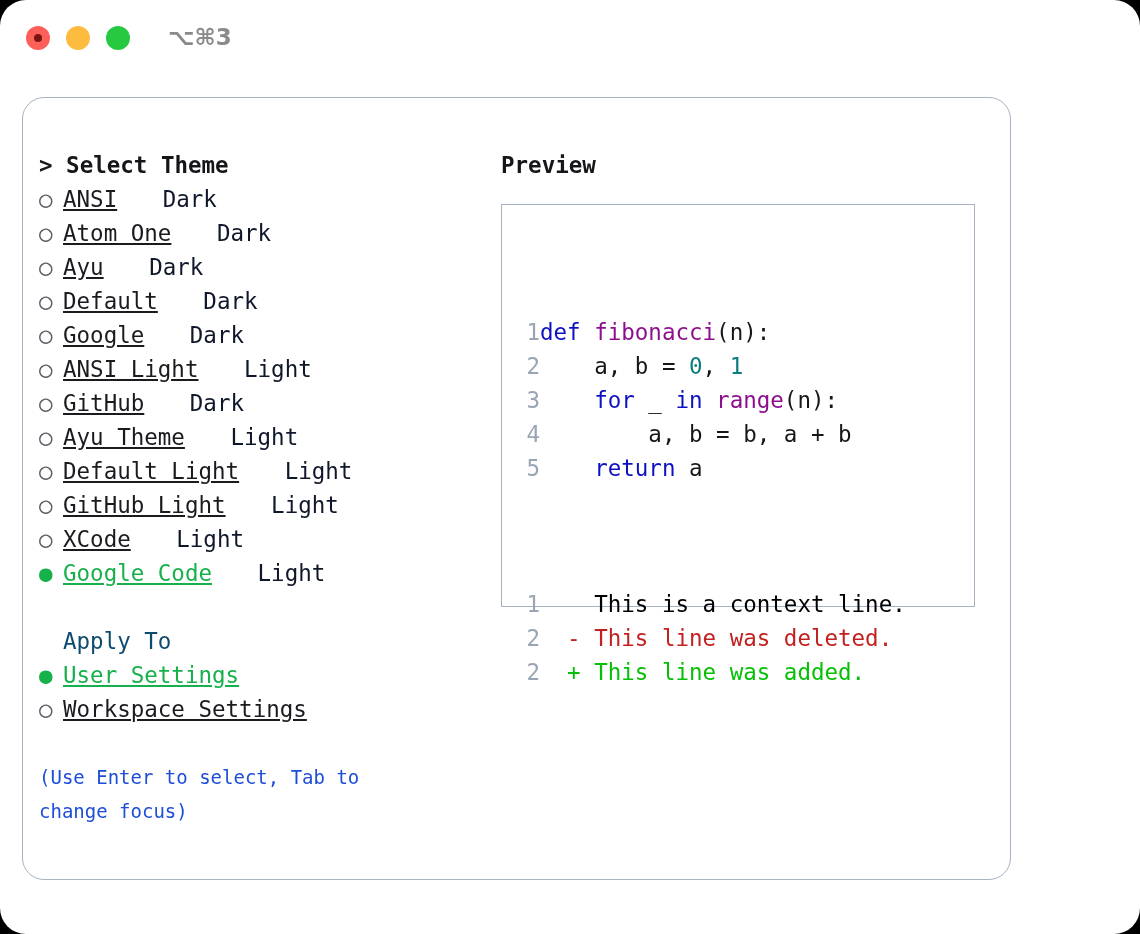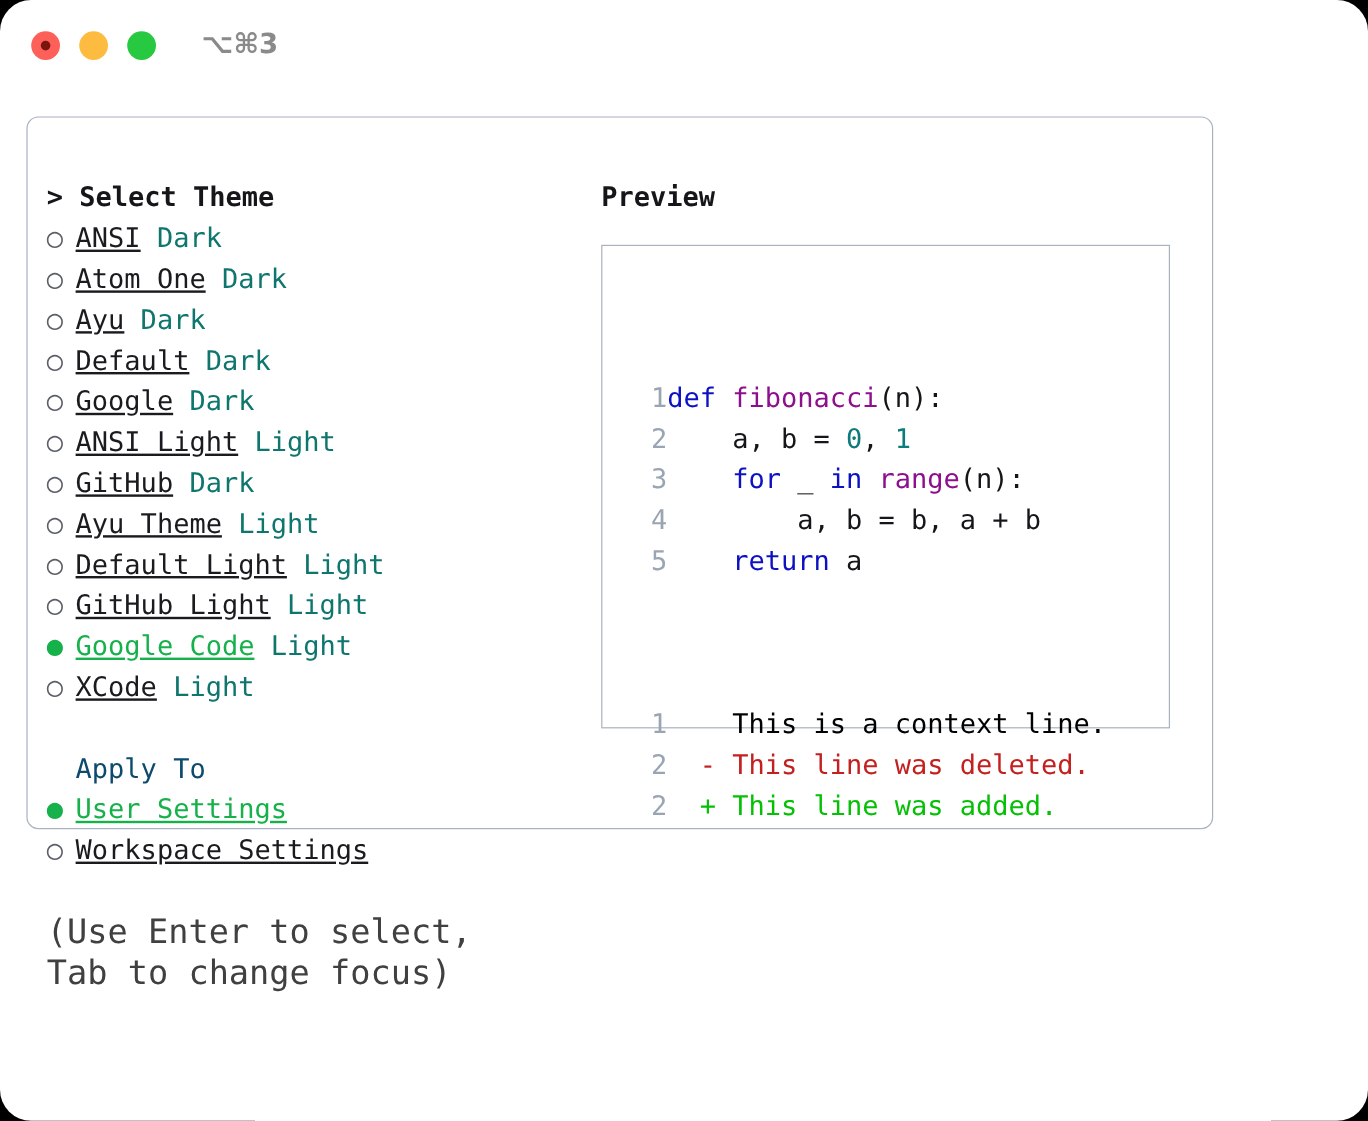--- a/index.html
+++ b/index.html
@@ -69,23 +69,23 @@
     color: #8a8a8a;
     font-family: "DejaVu Sans", "Liberation Sans", sans-serif;
   }
 
   
   .panel {
     position: absolute;
     left: 22px;
     top: 97px;
     width: 989px;
-    height: 594px;
+    height: 783px;
     border: 1.6px solid #a8b2c1;
-    border-radius: 10px;
+    border-radius: 22px;
     box-sizing: border-box;
     background: #ffffff;
   }
 
   
   .left-col {
     position: absolute;
     left: 16px;
     top: 50px;
     width: 450px;
@@ -105,37 +105,37 @@
     display: block;
   }
   .bullet {
     display: inline-block;
     width: 24px;
     color: #5b6068;
   }
   .bullet.on { color: #17b14b; }
   .opt-name   { color: #1a1a1f; text-decoration: underline; }
   .opt-name.sel { color: #17b14b; }
-  .opt-tag    { color: #0f766e; }
+  .opt-tag    { color: #0f172a; margin-left: 32px; }
 
   .section-gap { height: 34px; }
 
   .apply-head {
     font-size: 22.5px;
     color: #0c4a6e;
     line-height: 34px;
     white-space: pre;
     padding-left: 24px;
   }
 
   .hint {
     margin-top: 34px;
-    font-size: 28px;
-    line-height: 34px;
-    color: #404040;
+    font-size: 19px;
+    line-height: 34px;
+    color: #1d4ed8;
     width: 400px;
     white-space: pre-wrap;
   }
 
   
   .right-col {
     position: absolute;
     left: 478px;
     top: 50px;
     width: 500px;
@@ -144,21 +144,21 @@
     margin-top: 22px;
     width: 474px;
     height: 403px;
     border: 1.6px solid #a8b2c1;
     box-sizing: border-box;
     background: #ffffff;
     position: relative;
   }
   .code {
     position: absolute;
-    left: 28px;
+    left: 12px;
     top: 42px;
     font-size: 22.5px;
     line-height: 34px;
     white-space: pre;
   }
   .ln {
     display: inline-block;
     width: 26px;
     text-align: right;
     color: #9aa5b4;
@@ -196,22 +196,22 @@
           <div class="opt-row"><span class="bullet">○</span><span class="opt-name">ANSI</span><span class="opt-tag"> Dark</span></div>
           <div class="opt-row"><span class="bullet">○</span><span class="opt-name">Atom One</span><span class="opt-tag"> Dark</span></div>
           <div class="opt-row"><span class="bullet">○</span><span class="opt-name">Ayu</span><span class="opt-tag"> Dark</span></div>
           <div class="opt-row"><span class="bullet">○</span><span class="opt-name">Default</span><span class="opt-tag"> Dark</span></div>
           <div class="opt-row"><span class="bullet">○</span><span class="opt-name">Google</span><span class="opt-tag"> Dark</span></div>
           <div class="opt-row"><span class="bullet">○</span><span class="opt-name">ANSI Light</span><span class="opt-tag"> Light</span></div>
           <div class="opt-row"><span class="bullet">○</span><span class="opt-name">GitHub</span><span class="opt-tag"> Dark</span></div>
           <div class="opt-row"><span class="bullet">○</span><span class="opt-name">Ayu Theme</span><span class="opt-tag"> Light</span></div>
           <div class="opt-row"><span class="bullet">○</span><span class="opt-name">Default Light</span><span class="opt-tag"> Light</span></div>
           <div class="opt-row"><span class="bullet">○</span><span class="opt-name">GitHub Light</span><span class="opt-tag"> Light</span></div>
+          <div class="opt-row"><span class="bullet">○</span><span class="opt-name">XCode</span><span class="opt-tag"> Light</span></div>
           <div class="opt-row"><span class="bullet on">●</span><span class="opt-name sel">Google Code</span><span class="opt-tag"> Light</span></div>
-          <div class="opt-row"><span class="bullet">○</span><span class="opt-name">XCode</span><span class="opt-tag"> Light</span></div>
         </div>
 
       <div class="section-gap"></div>
 
       <div class="apply-head">Apply To</div>
 
       <div id="apply-list">
           <div class="opt-row"><span class="bullet on">●</span><span class="opt-name sel">User Settings</span></div>
           <div class="opt-row"><span class="bullet">○</span><span class="opt-name">Workspace Settings</span></div>
         </div>

